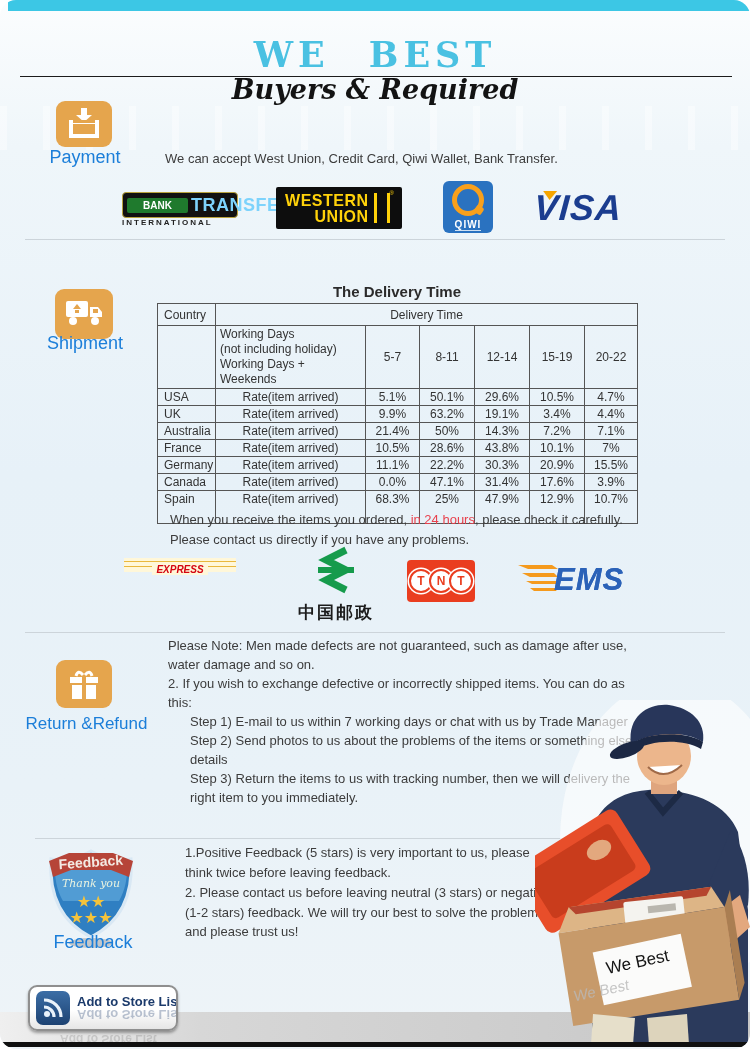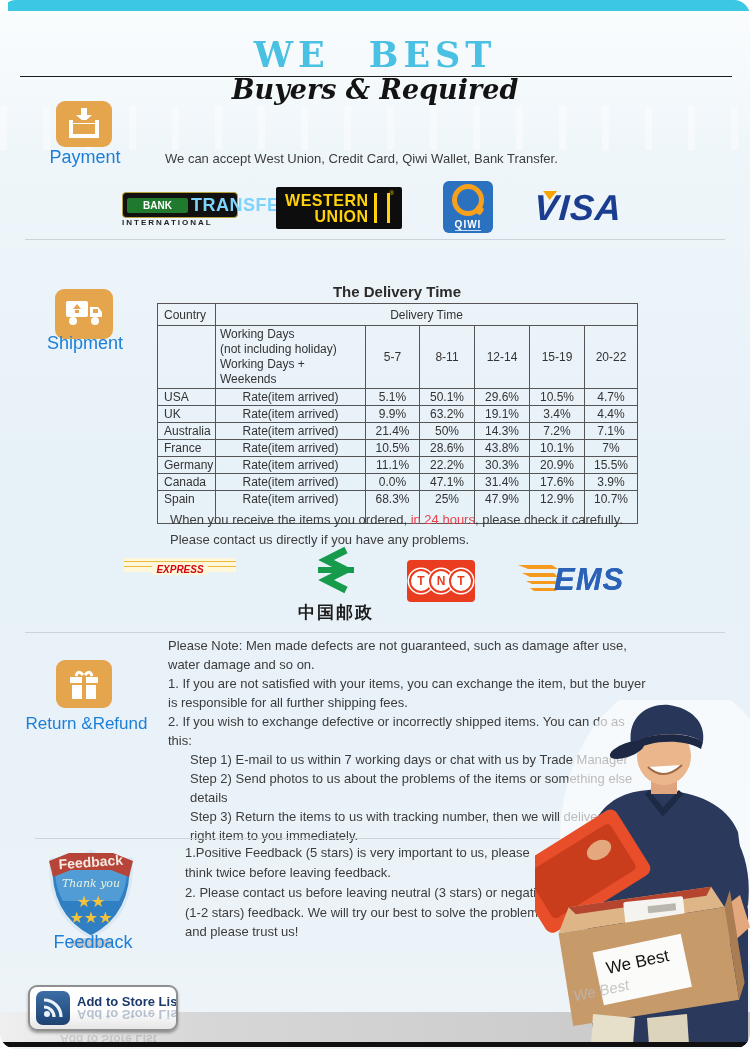--- a/index.html
+++ b/index.html
@@ -318,21 +318,20 @@
     <svg width="32" height="34" viewBox="0 0 32 34">
       <rect x="2" y="10" width="28" height="6" fill="#fff"></rect>
       <rect x="4" y="18" width="24" height="14" fill="#fff"></rect>
       <rect x="14" y="10" width="4" height="22" fill="#e5a54d"></rect>
       <path d="M8,9 Q10,2 15,8 M24,9 Q22,2 17,8" stroke="#fff" stroke-width="3" fill="none"></path>
     </svg>
   </div>
   <div class="abs sec-label ret-label">Return &amp;Refund</div>
   <div class="abs ret-text">
     <p>Please Note: Men made defects are not guaranteed, such as damage after use, water damage and so on.</p>
-    <p>1. If you are not satisfied with your items, you can exchange the item, but the buyer is responsible for all further shipping fees.</p>
     <p>2. If you wish to exchange defective or incorrectly shipped items. You can do as this:</p>
     <p class="ind">Step 1) E-mail to us within 7 working days or chat with us by Trade Manager</p>
     <p class="ind">Step 2) Send photos to us about the problems of the items or something else details</p>
     <p class="ind">Step 3) Return the items to us with tracking number, then we will delivery the right item to you immediately.</p>
   </div>
 
   <div class="abs divider div3"></div>
 
   <div class="abs fb-badge">
     <svg width="92" height="112" viewBox="0 0 92 112">

